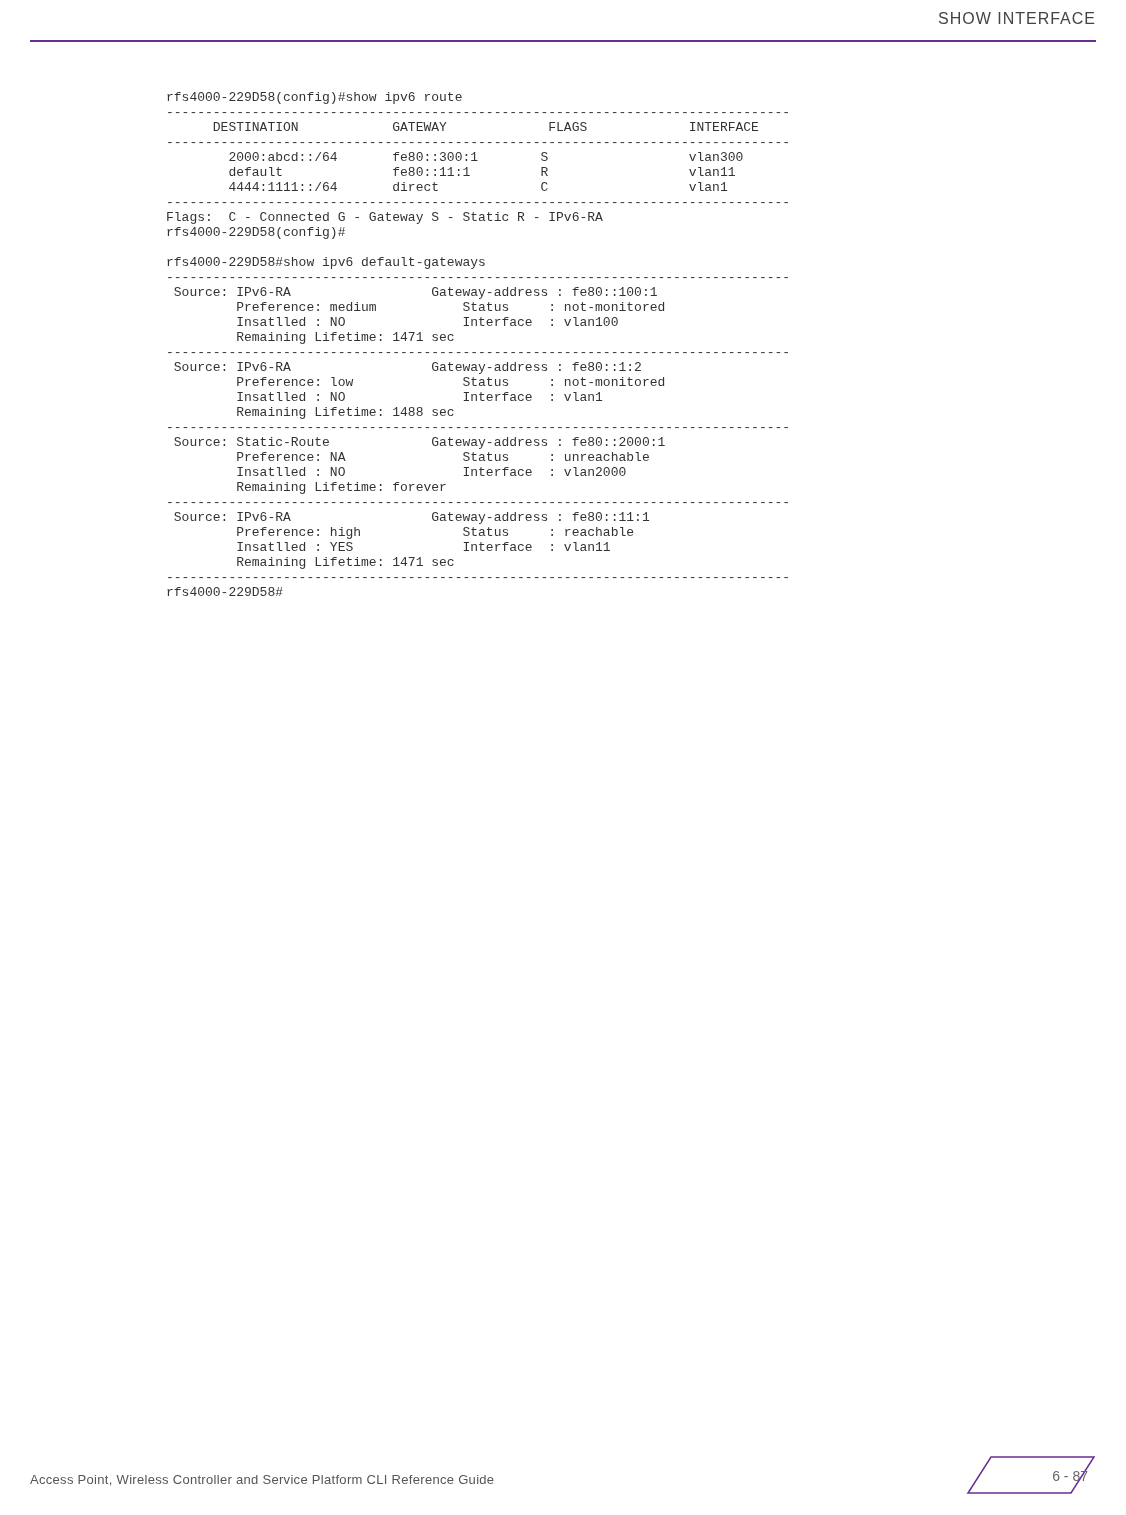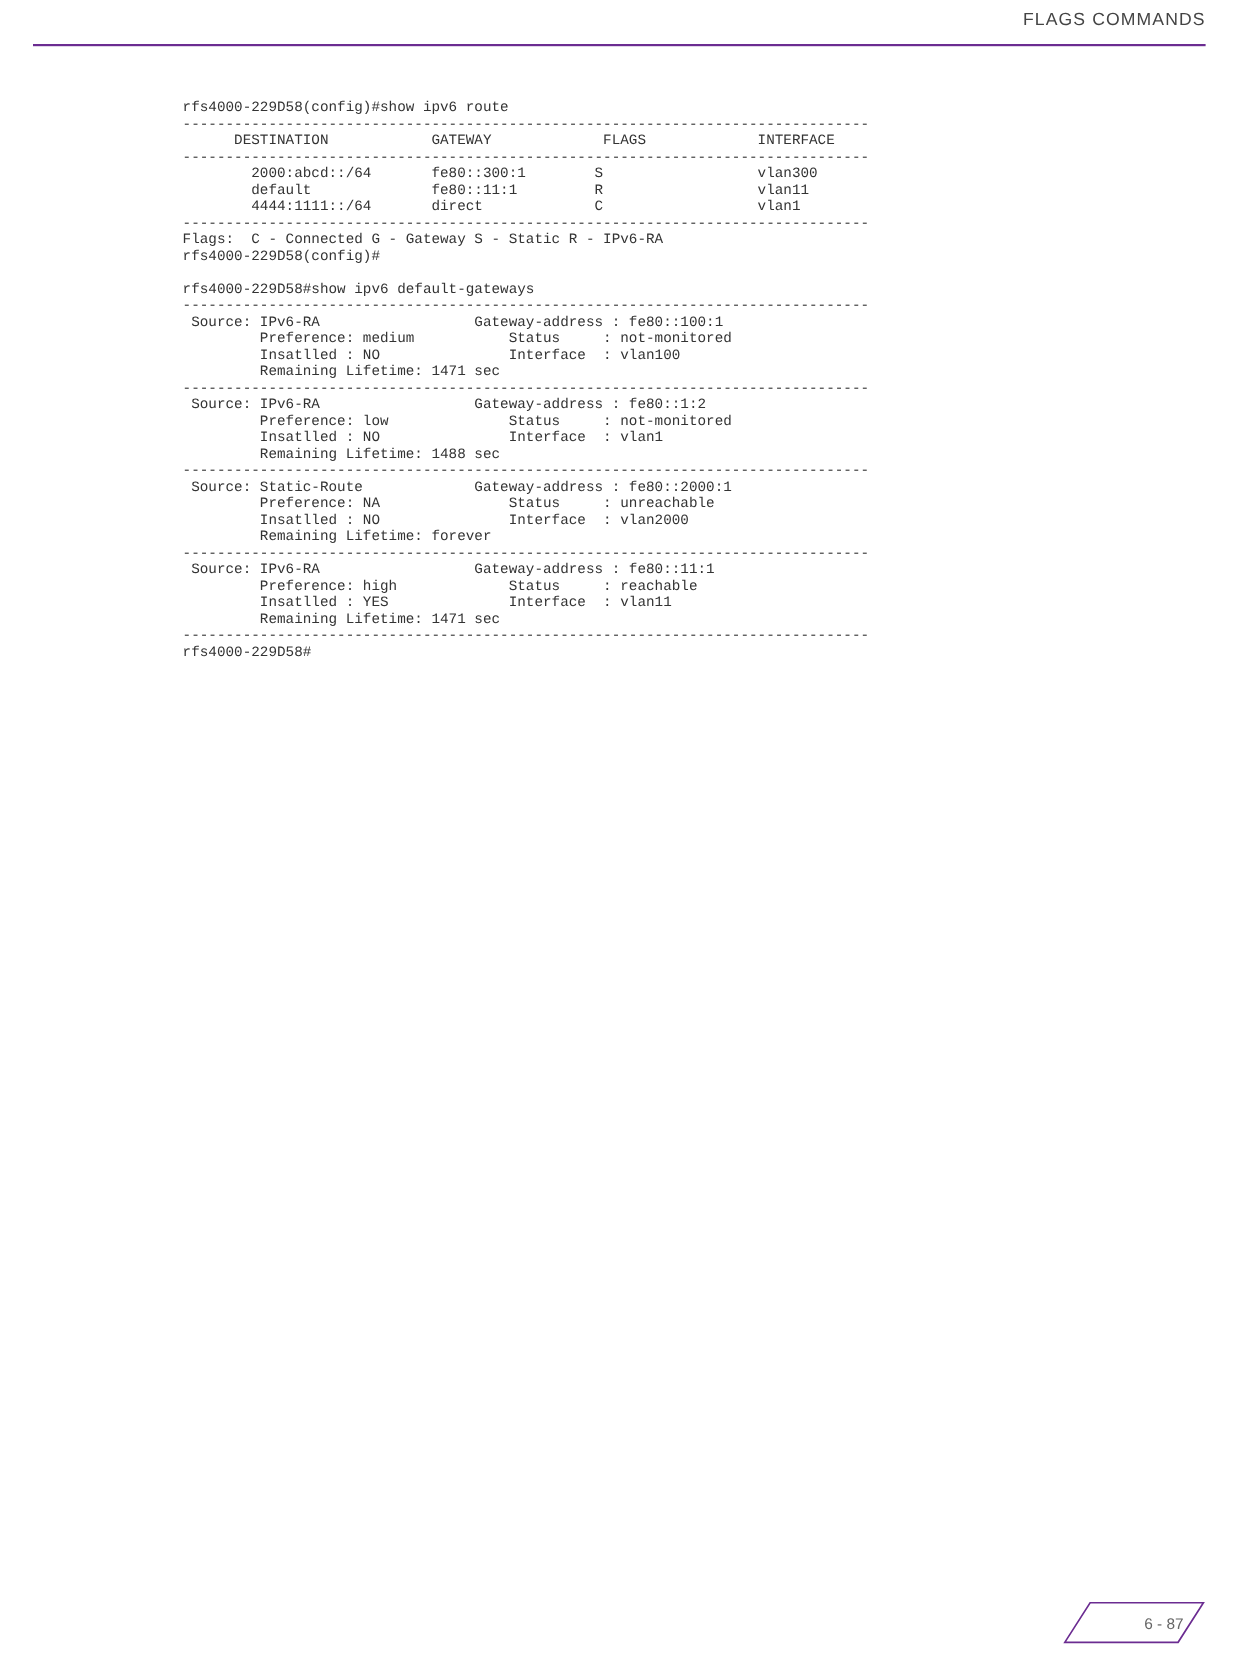--- a/index.html
+++ b/index.html
@@ -63,32 +63,32 @@
     bottom: 0;
     width: 130px;
     height: 40px;
   }
   .footer-badge svg {
     width: 130px;
     height: 40px;
   }
   .footer-page {
     position: absolute;
-    right: 20px;
+    right: 8px;
     bottom: 11px;
     font-size: 14px;
     color: #666;
     font-family: "Trebuchet MS", "Segoe UI", Arial, sans-serif;
     margin-left: 40px;
   }
 </style>
 </head>
 <body>
 
-<div class="header-title">FLAGS COMMANDS</div>
+<div class="header-title">SHOW INTERFACE</div>
 
 <div class="header-rule"></div>
 
 <div class="terminal">rfs4000-229D58(config)#show ipv6 route
 --------------------------------------------------------------------------------
       DESTINATION            GATEWAY             FLAGS             INTERFACE
 --------------------------------------------------------------------------------
         2000:abcd::/64       fe80::300:1        S                  vlan300
         default              fe80::11:1         R                  vlan11
         4444:1111::/64       direct             C                  vlan1
@@ -114,20 +114,21 @@
          Remaining Lifetime: forever
 --------------------------------------------------------------------------------
  Source: IPv6-RA                  Gateway-address : fe80::11:1
          Preference: high             Status     : reachable
          Insatlled : YES              Interface  : vlan11
          Remaining Lifetime: 1471 sec
 --------------------------------------------------------------------------------
 rfs4000-229D58#</div>
 
 <div class="footer">
+  <div class="footer-text">Access Point, Wireless Controller and Service Platform CLI Reference Guide</div>
 
   <div class="footer-badge">
     <svg viewBox="0 0 130 40">
       <polygon points="25,2 128,2 105,38 2,38" fill="none" stroke="#6b2c91" stroke-width="1.5"></polygon>
     </svg>
   </div>
   <div class="footer-page">6 - 87</div>
 </div>
 
 </body></html>

